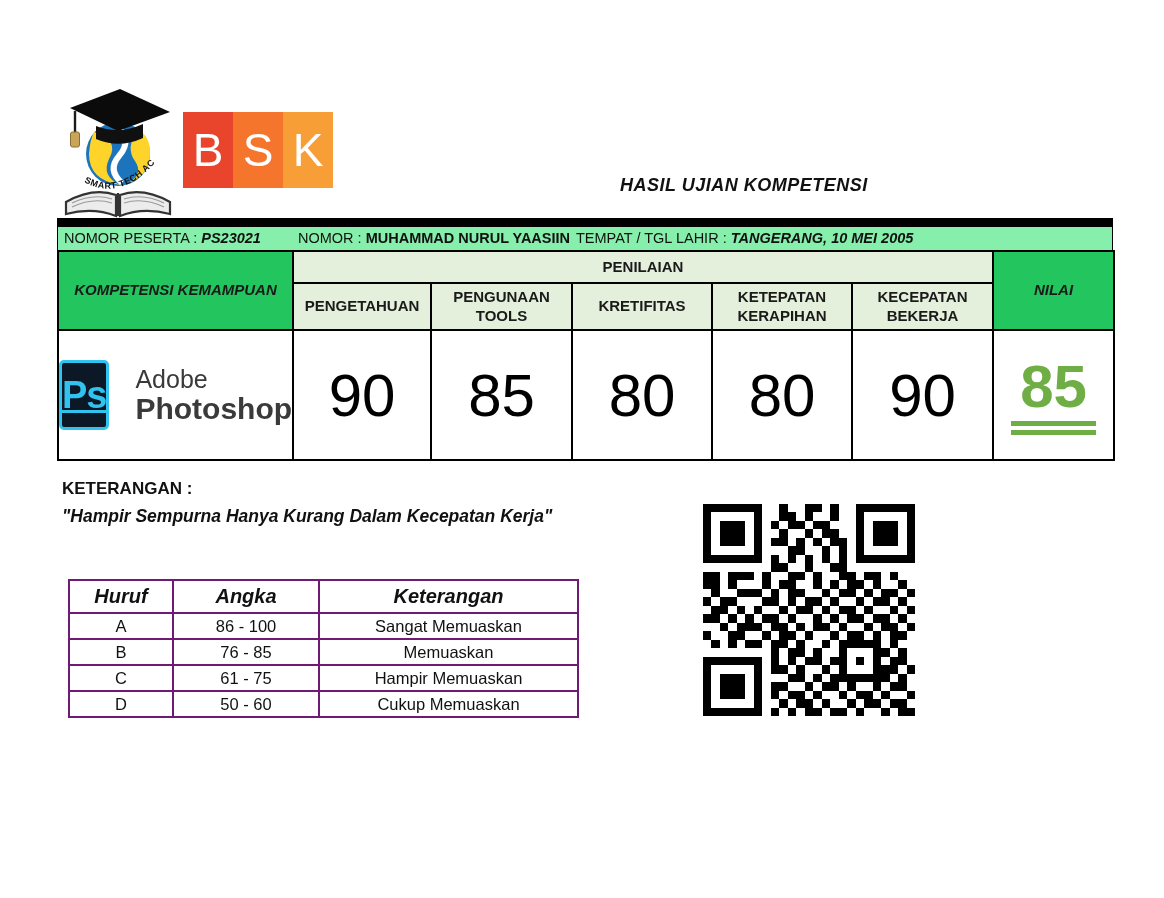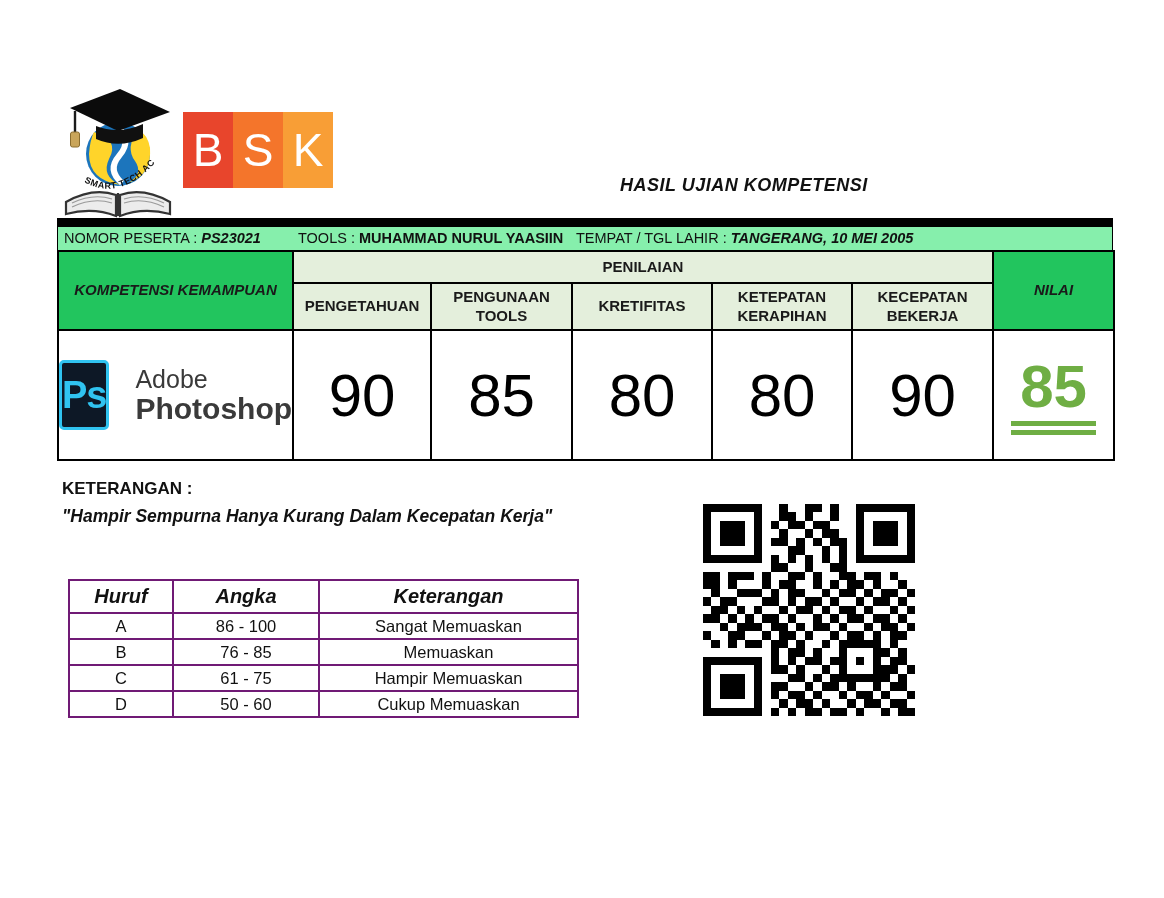--- a/index.html
+++ b/index.html
@@ -42,21 +42,21 @@
   .score  { font-size:60px; font-weight:400; color:#000; background:#fff; }
   .nilai-cell { background:#fff; }
   .nilai-val { display:inline-block; font-size:60px; font-weight:700; color:#6FAE44;
                border-bottom:14px double #6FAE44; padding:0 9px 3px; line-height:1.05; }
 
   
   .ps-cell { background:#fff; }
   .ps-wrap { display:flex; align-items:center; justify-content:center; gap:13px; }
   .ps-badge { width:70px; height:70px; background:#0D1826; border:3px solid #30C3F0; border-radius:5px;
               display:flex; align-items:center; justify-content:center;
-              color:#30C3F0; font-size:38px; font-weight:700; letter-spacing:-1px; }
+              color:#30C3F0; font-size:38px; font-weight:700; letter-spacing:-1px;text-decoration:underline; }
   .ps-divider { width:2px; height:96px; background:#979797; }
   .ps-names { text-align:left; color:#3A3A3A; }
   .ps-prefix { font-size:25px; font-weight:400; line-height:1.1; }
   .ps-name { font-size:30px; font-weight:700; line-height:1.05; }
 
   
   .ket-label { position:absolute; left:62px; top:479px; font-size:17px; font-weight:700; color:#111; }
   .ket-quote { position:absolute; left:62px; top:506px; font-size:17.5px; font-weight:700;
                font-style:italic; color:#111; }
 
@@ -117,21 +117,21 @@
       <div class="bsk-sq" style="background: rgb(244, 117, 43);">S</div>
       <div class="bsk-sq" style="background: rgb(248, 158, 54);">K</div>
     </div>
   </div>
 
   <div class="page-title">HASIL UJIAN KOMPETENSI</div>
 
   <div class="black-bar"></div>
   <div class="info-row">
     <span class="seg seg-nomor"><span>NOMOR PESERTA : </span><span class="bi">PS23021</span></span>
-    <span class="seg seg-nama"><span>TOOLS : </span><span class="b">MUHAMMAD NURUL YAASIIN</span></span>
+    <span class="seg seg-nama"><span>NOMOR : </span><span class="b">MUHAMMAD NURUL YAASIIN</span></span>
     <span class="seg seg-ttl"><span>TEMPAT / TGL LAHIR : </span><span class="bi">TANGERANG, 10 MEI 2005</span></span>
   </div>
 
   <table class="main-table">
     <colgroup>
       <col style="width:235px">
         <col style="width:138px">
         <col style="width:141px">
       <col style="width:140px">
         <col style="width:140px">

